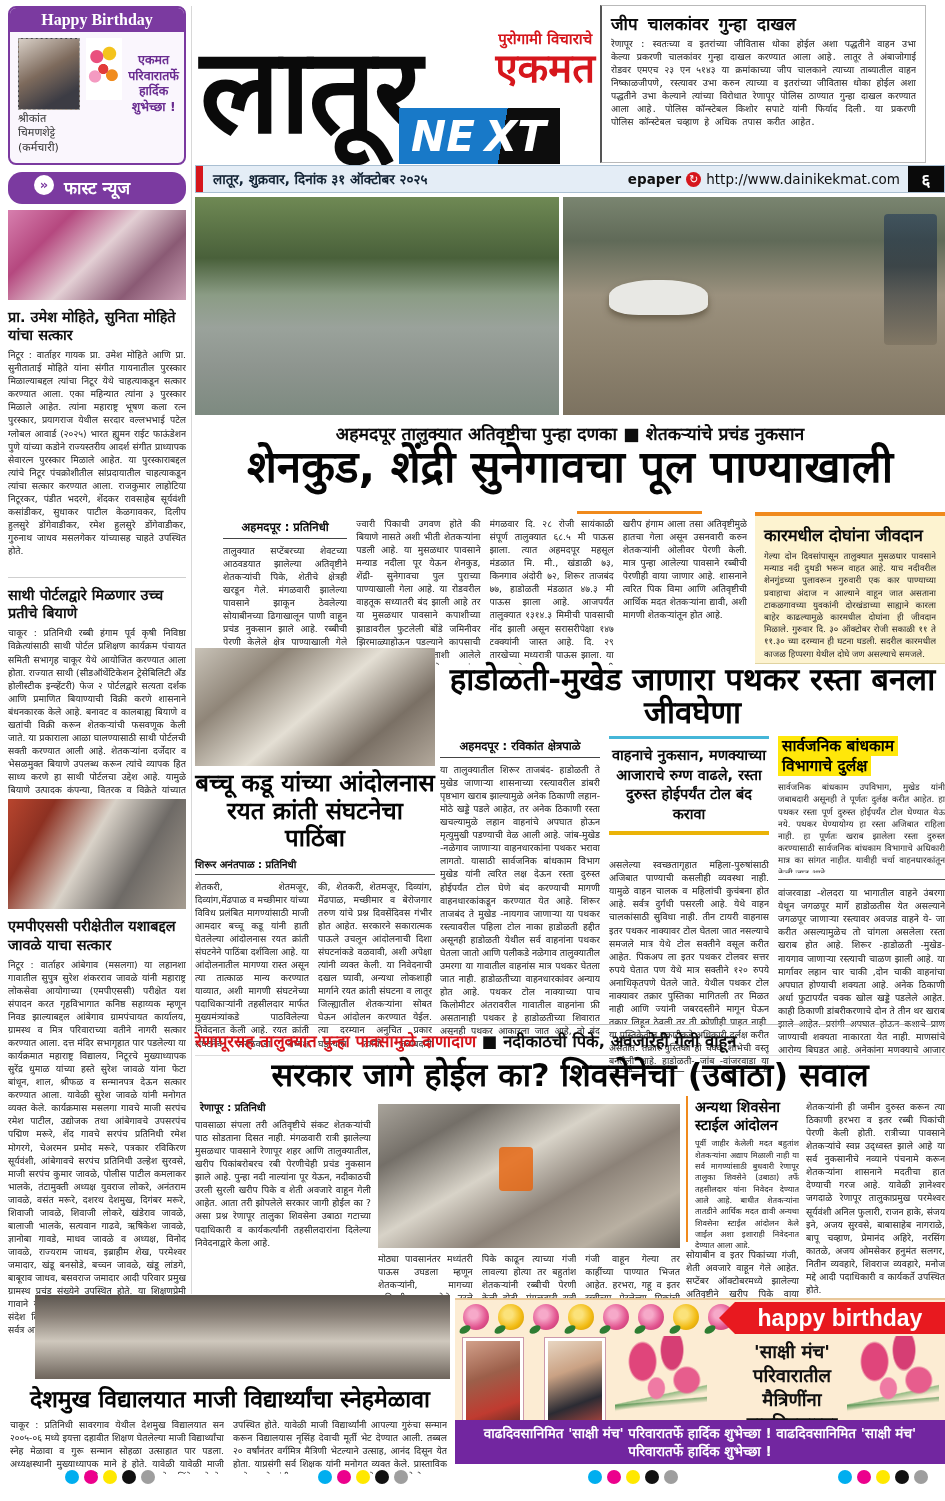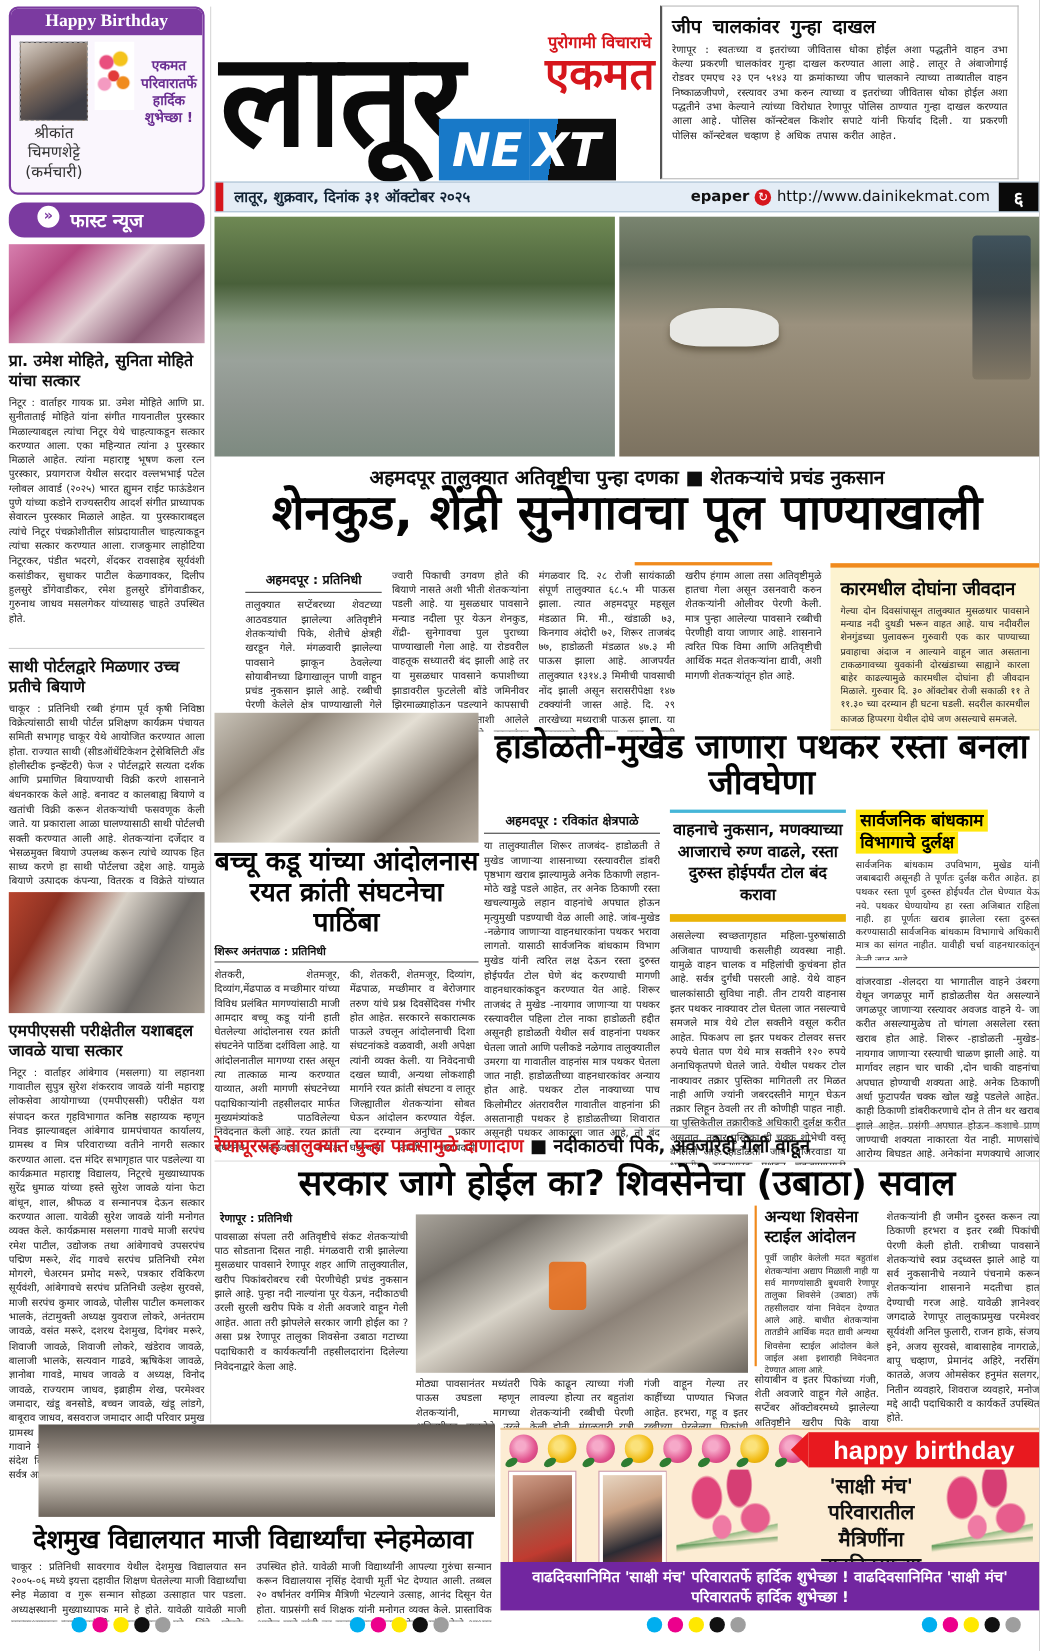--- a/index.html
+++ b/index.html
@@ -10,21 +10,21 @@
   .cols { display:flex; gap:9px; }
 
   
   .left-col { left:8px; top:6px; width:184px; border-right:1px solid #d8d8d8; padding-right:5px; }
   .bday-box { border:2px solid #7b3aa0; border-radius:8px; overflow:hidden; background:#faf6fd; }
   .bday-head { background:#7b3aa0; color:#fff; text-align:center; font-family:"Liberation Serif", serif; font-weight:bold; font-size:16px; padding:3px 0; }
   .bday-row { display:flex; gap:6px; padding:6px 5px 4px 8px; }
   .bday-photo { width:62px; height:72px; border:1px dashed #999; background:linear-gradient(150deg,#d8cfc6 0%,#7d6a5c 45%,#3c3c44 80%); }
   .bday-flowers { width:54px; height:62px; background:radial-gradient(circle at 30% 30%,#e94f7e 12%,transparent 14%),radial-gradient(circle at 65% 25%,#f4c31c 12%,transparent 14%),radial-gradient(circle at 48% 50%,#e23a3a 13%,transparent 15%),radial-gradient(circle at 25% 62%,#f49ac1 12%,transparent 14%),radial-gradient(circle at 72% 60%,#f08b1d 12%,transparent 14%),linear-gradient(#fff,#fff); }
   .bday-msg { color:#6a2d91; font-weight:bold; font-size:12.5px; text-align:center; line-height:1.25; white-space:pre-line; flex:1; padding-top:14px; }
-  .bday-name { font-size:14px; text-align:center; color:#333; line-height:1.3; white-space:pre-line; margin:2px 0 4px; }
+  .bday-name { font-size:11px; text-align:left; color:#333; line-height:1.3; white-space:pre-line; margin:2px 0 4px; }
   .fastnews { margin-top:7px; background:#7b3aa0; border-radius:14px; color:#fff; font-weight:bold; font-size:17px; text-align:center; padding:4px 0 5px; position:relative; }
   .fastnews .chev { position:absolute; left:26px; top:3px; width:20px; height:20px; background:#fff; border-radius:50%; color:#7b3aa0; font-size:13px; font-weight:bold; line-height:20px; }
   .ph-small { width:100%; height:90px; margin-top:6px; background:linear-gradient(135deg,#d77fae 0%,#b5487f 25%,#e3cfd4 50%,#8a5a74 75%,#caa0b4 100%); }
   .ph-small2 { width:100%; height:110px; margin-top:5px; background:linear-gradient(120deg,#b8452e 0%,#8d3122 20%,#d9d2c8 45%,#6e6a66 70%,#a59c90 100%); }
   .l-head { font-weight:bold; font-size:14.5px; line-height:1.25; color:#111; margin:8px 0 4px; }
   .sec-rule { border-top:1px solid #cfcfcf; margin-top:6px; }
 
   
   .masthead-title { font-size:118px; font-weight:900; color:#0a0a0a; line-height:1; letter-spacing:-2px; }
   .tagline { color:#d6161c; font-weight:bold; font-size:15px; }
@@ -55,21 +55,21 @@
   .orange-bar { position:absolute; height:3px; background:#f08a1d; }
 
   .byline { font-weight:bold; font-size:11.5px; text-align:center; padding:2px 0 4px; border-bottom:1px solid #444; margin-bottom:5px; color:#111; }
   .byline2 { font-weight:bold; font-size:10px; color:#111; }
 
   .jivdan { background:#fdf3d0; border-top:4px solid #f08a1d; border-bottom:1px solid #e0d3a0; padding:7px 9px; }
   .jivdan-title { font-weight:900; font-size:16.5px; margin-bottom:4px; color:#0a0a0a; }
 
   .headline-lg { font-weight:900; font-size:31px; color:#050505; line-height:1.08; }
   .headline-md { font-weight:900; font-size:24px; color:#050505; line-height:1.15; }
-  .subhead-box { border-top:3px solid #45b6d8; border-bottom:7px solid #eab308; padding:7px 3px; font-weight:bold; font-size:14.5px; text-align:center; line-height:1.35; color:#0a0a0a; margin-bottom:7px; }
+  .subhead-box { border-top:3px solid #45b6d8; border-bottom:4px solid #eab308; padding:7px 3px; font-weight:bold; font-size:14.5px; text-align:center; line-height:1.35; color:#0a0a0a; margin-bottom:23px; }
   .yl-title { font-weight:900; font-size:15.5px; line-height:1.3; margin-bottom:5px; }
   .yl-title span { background:#ffe70a; padding:1px 4px; box-decoration-break:clone; -webkit-box-decoration-break:clone; }
   .hr-thin { border-top:1px solid #555; margin:6px 0; }
 
   .red-kicker-wrap { border-top:1px solid #bbb; border-bottom:1px solid #ddd; padding:4px 0 3px; font-size:16.5px; font-weight:bold; }
   .red-kicker { color:#d6161c; }
   .blk-kicker { color:#0d0d0d; }
   .headline-xl2 { text-align:center; font-weight:900; font-size:32px; color:#050505; }
 
   .anyatha { border-left:2px solid #f08a1d; background:#fff; padding:2px 0 0 7px; }

